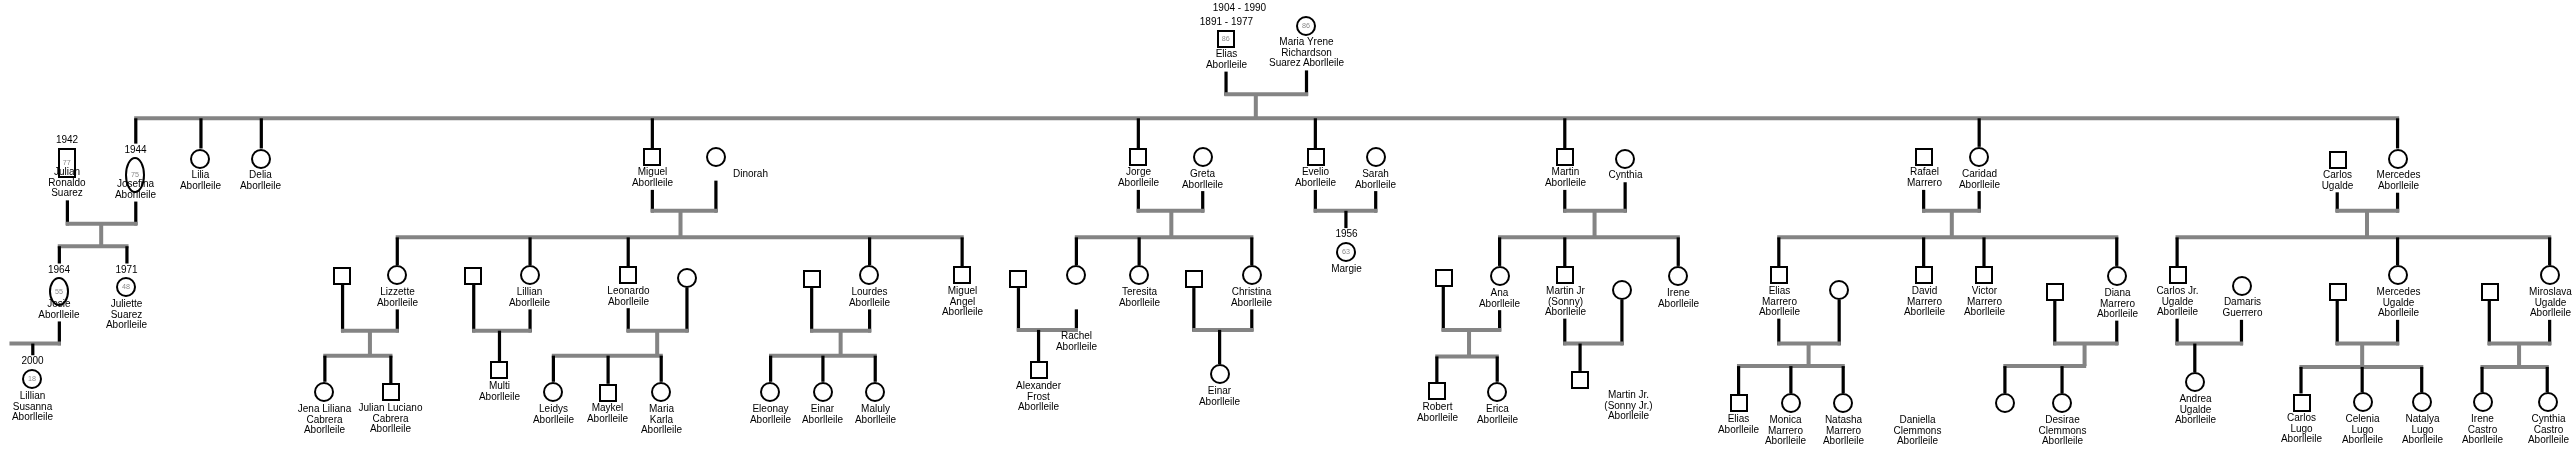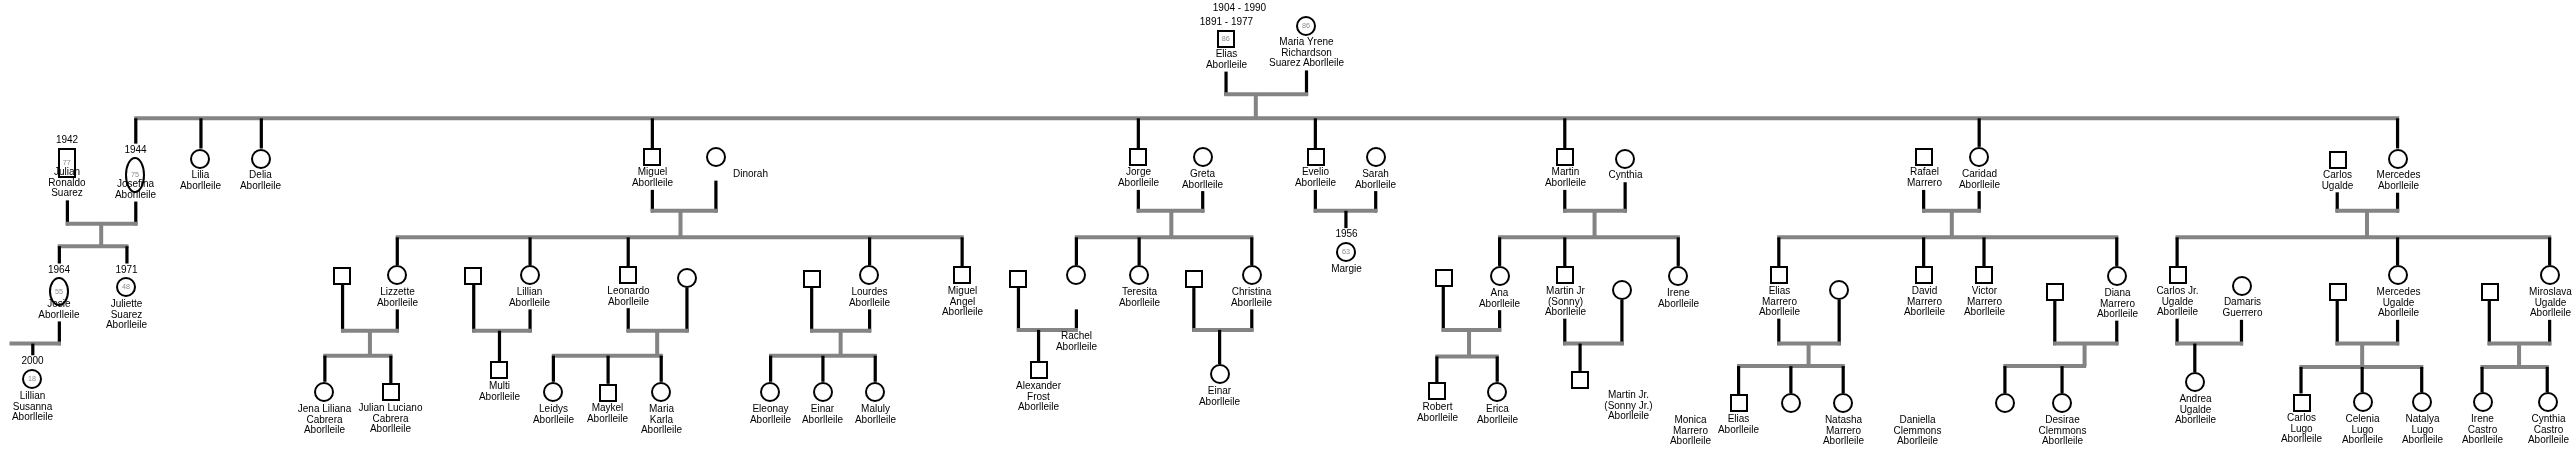--- a/index.html
+++ b/index.html
@@ -400,21 +400,21 @@
       <div class="name" style="left: 1445px; top: 404px;">Erica
 Aborlleile</div>
       <div class="shape" style="left: 1571px; top: 371px; width: 17.7px; height: 17.7px;"></div>
       <div class="name" style="left: 1576px; top: 390px;">Martin Jr.
 (Sonny Jr.)
 Aborlleile</div>
       <div class="shape" style="left: 1730px; top: 394px; width: 17.7px; height: 17.7px;"></div>
       <div class="name" style="left: 1686px; top: 414px;">Elias
 Aborlleile</div>
       <div class="shape female" style="left: 1781px; top: 393px; width: 20px; height: 20px;"></div>
-      <div class="name" style="left: 1638px; top: 415px;">Monica
+      <div class="name" style="left: 1733px; top: 415px;">Monica
 Marrero
 Aborlleile</div>
       <div class="shape female" style="left: 1833px; top: 393px; width: 20px; height: 20px;"></div>
       <div class="name" style="left: 1791px; top: 415px;">Natasha
 Marrero
 Aborlleile</div>
       <div class="shape female" style="left: 1995px; top: 393px; width: 20px; height: 20px;"></div>
       <div class="name" style="left: 1865px; top: 415px;">Daniella
 Clemmons
 Aborlleile</div>

